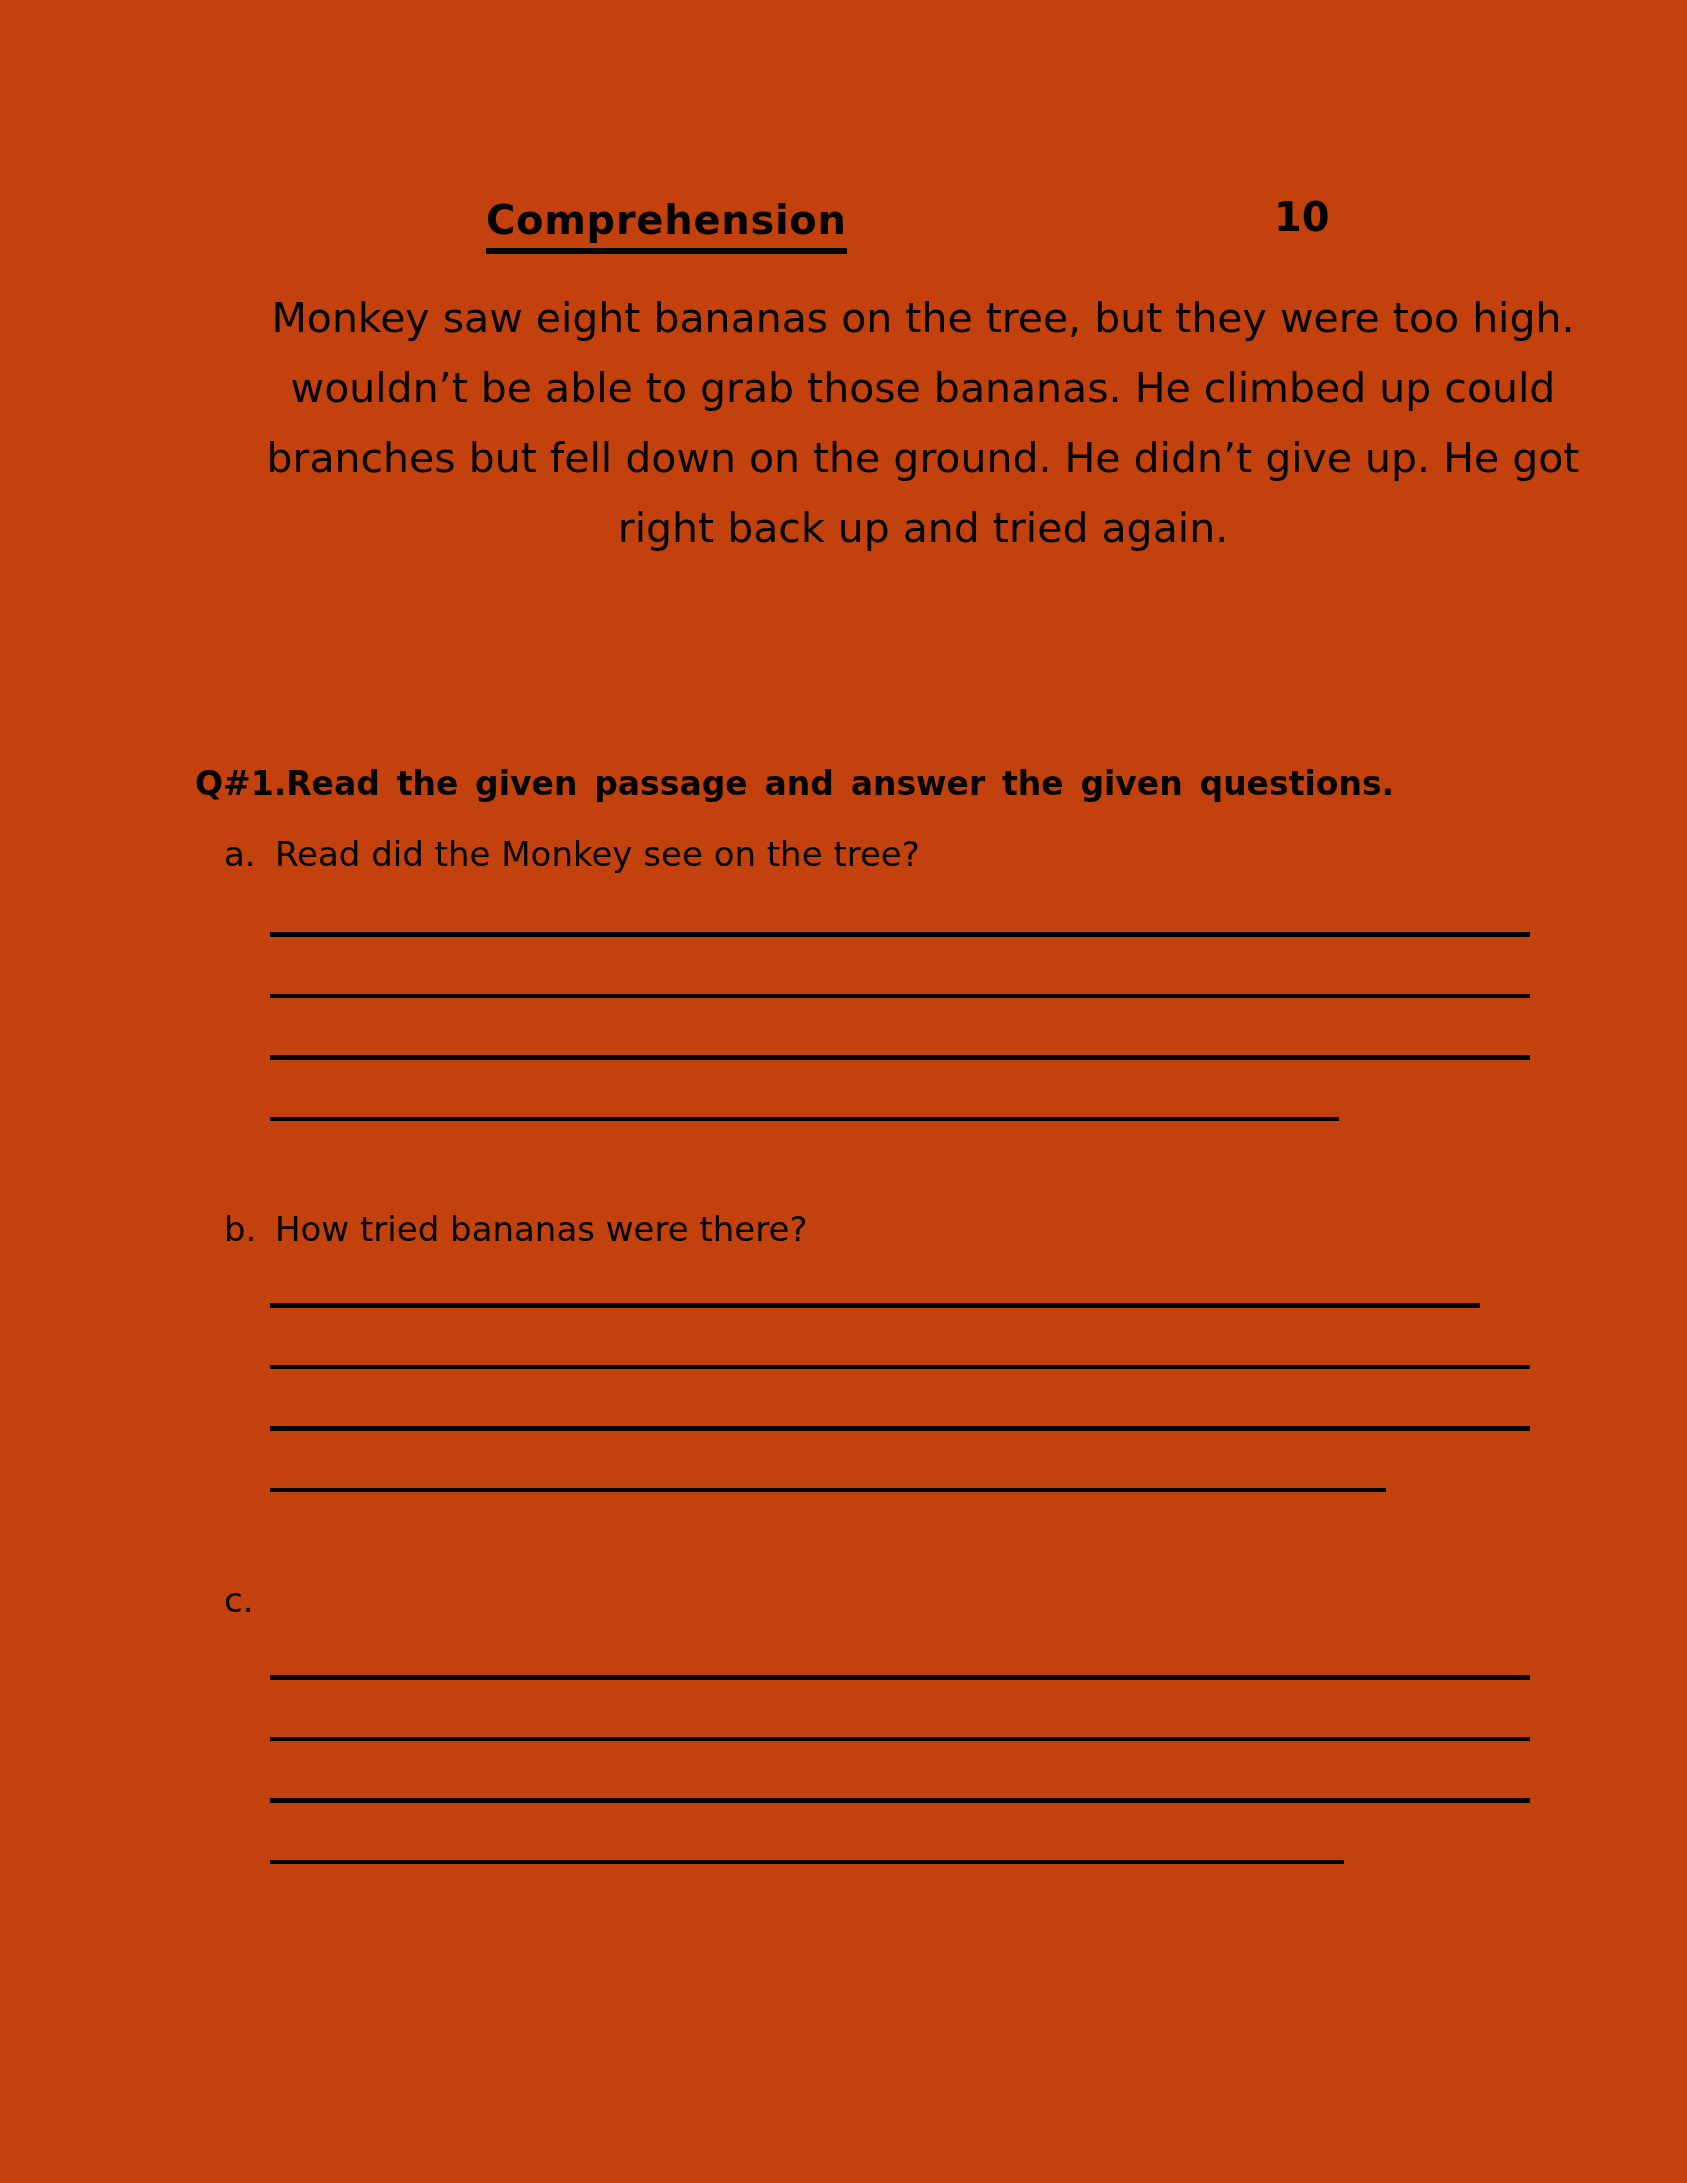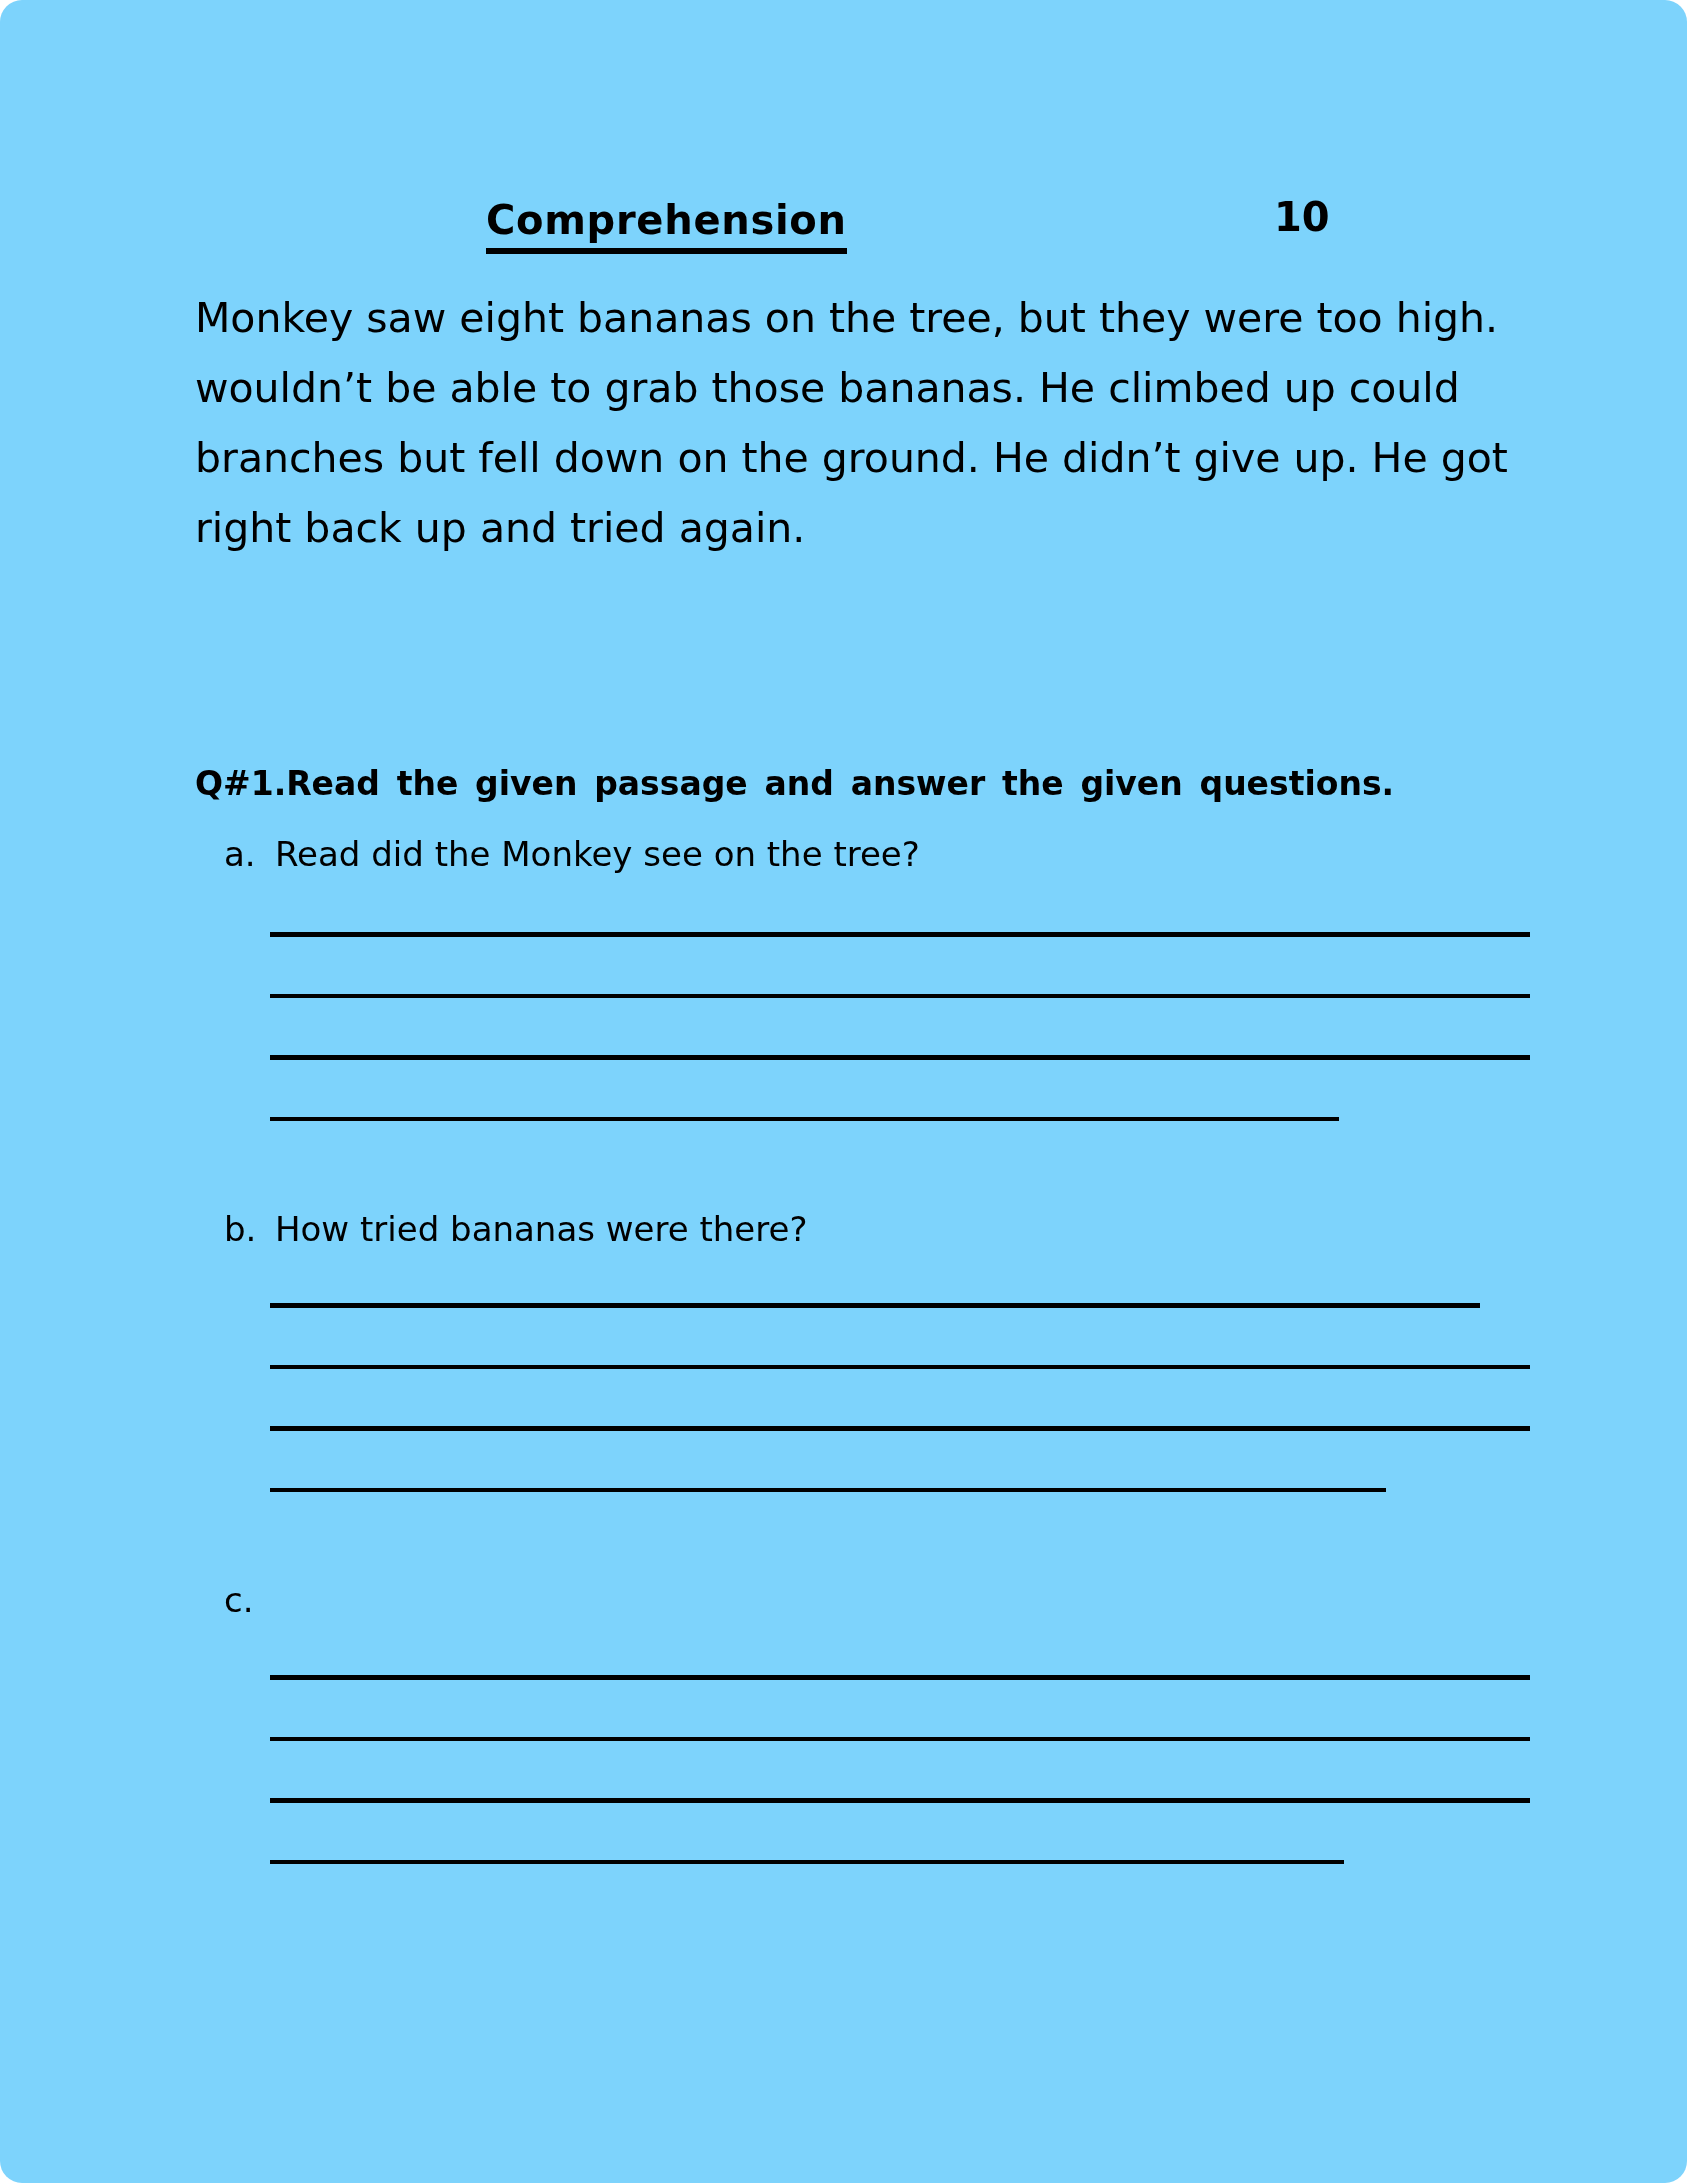--- a/index.html
+++ b/index.html
@@ -4,25 +4,24 @@
 <style>
   html, body {
     margin: 0;
     padding: 0;
     background: #ffffff;
   }
   .page {
     position: relative;
     width: 1687px;
     height: 2183px;
-    background: #7dd3fc;
+    background: #c2410c;
     color: #000000;
     font-family: "DejaVu Sans", sans-serif;
     overflow: hidden;
-    border-radius: 22px;
   }
   .doc-title {
     position: absolute;
     left: 486px;
     top: 197px;
     font-size: 40px;
     font-weight: bold;
     letter-spacing: 0.7px;
     padding-bottom: 5.3px;
     border-bottom: 6px solid #000000;
@@ -33,20 +32,21 @@
     left: 1274px;
     top: 194px;
     font-size: 40px;
     font-weight: bold;
   }
   .passage {
     position: absolute;
     left: 195px;
     top: 283px;
     width: 1456px;
+    text-align: center;
   }
   .passage-line {
     font-size: 41px;
     line-height: 70px;
     white-space: nowrap;
   }
   .instruction {
     position: absolute;
     left: 195px;
     top: 740px;

